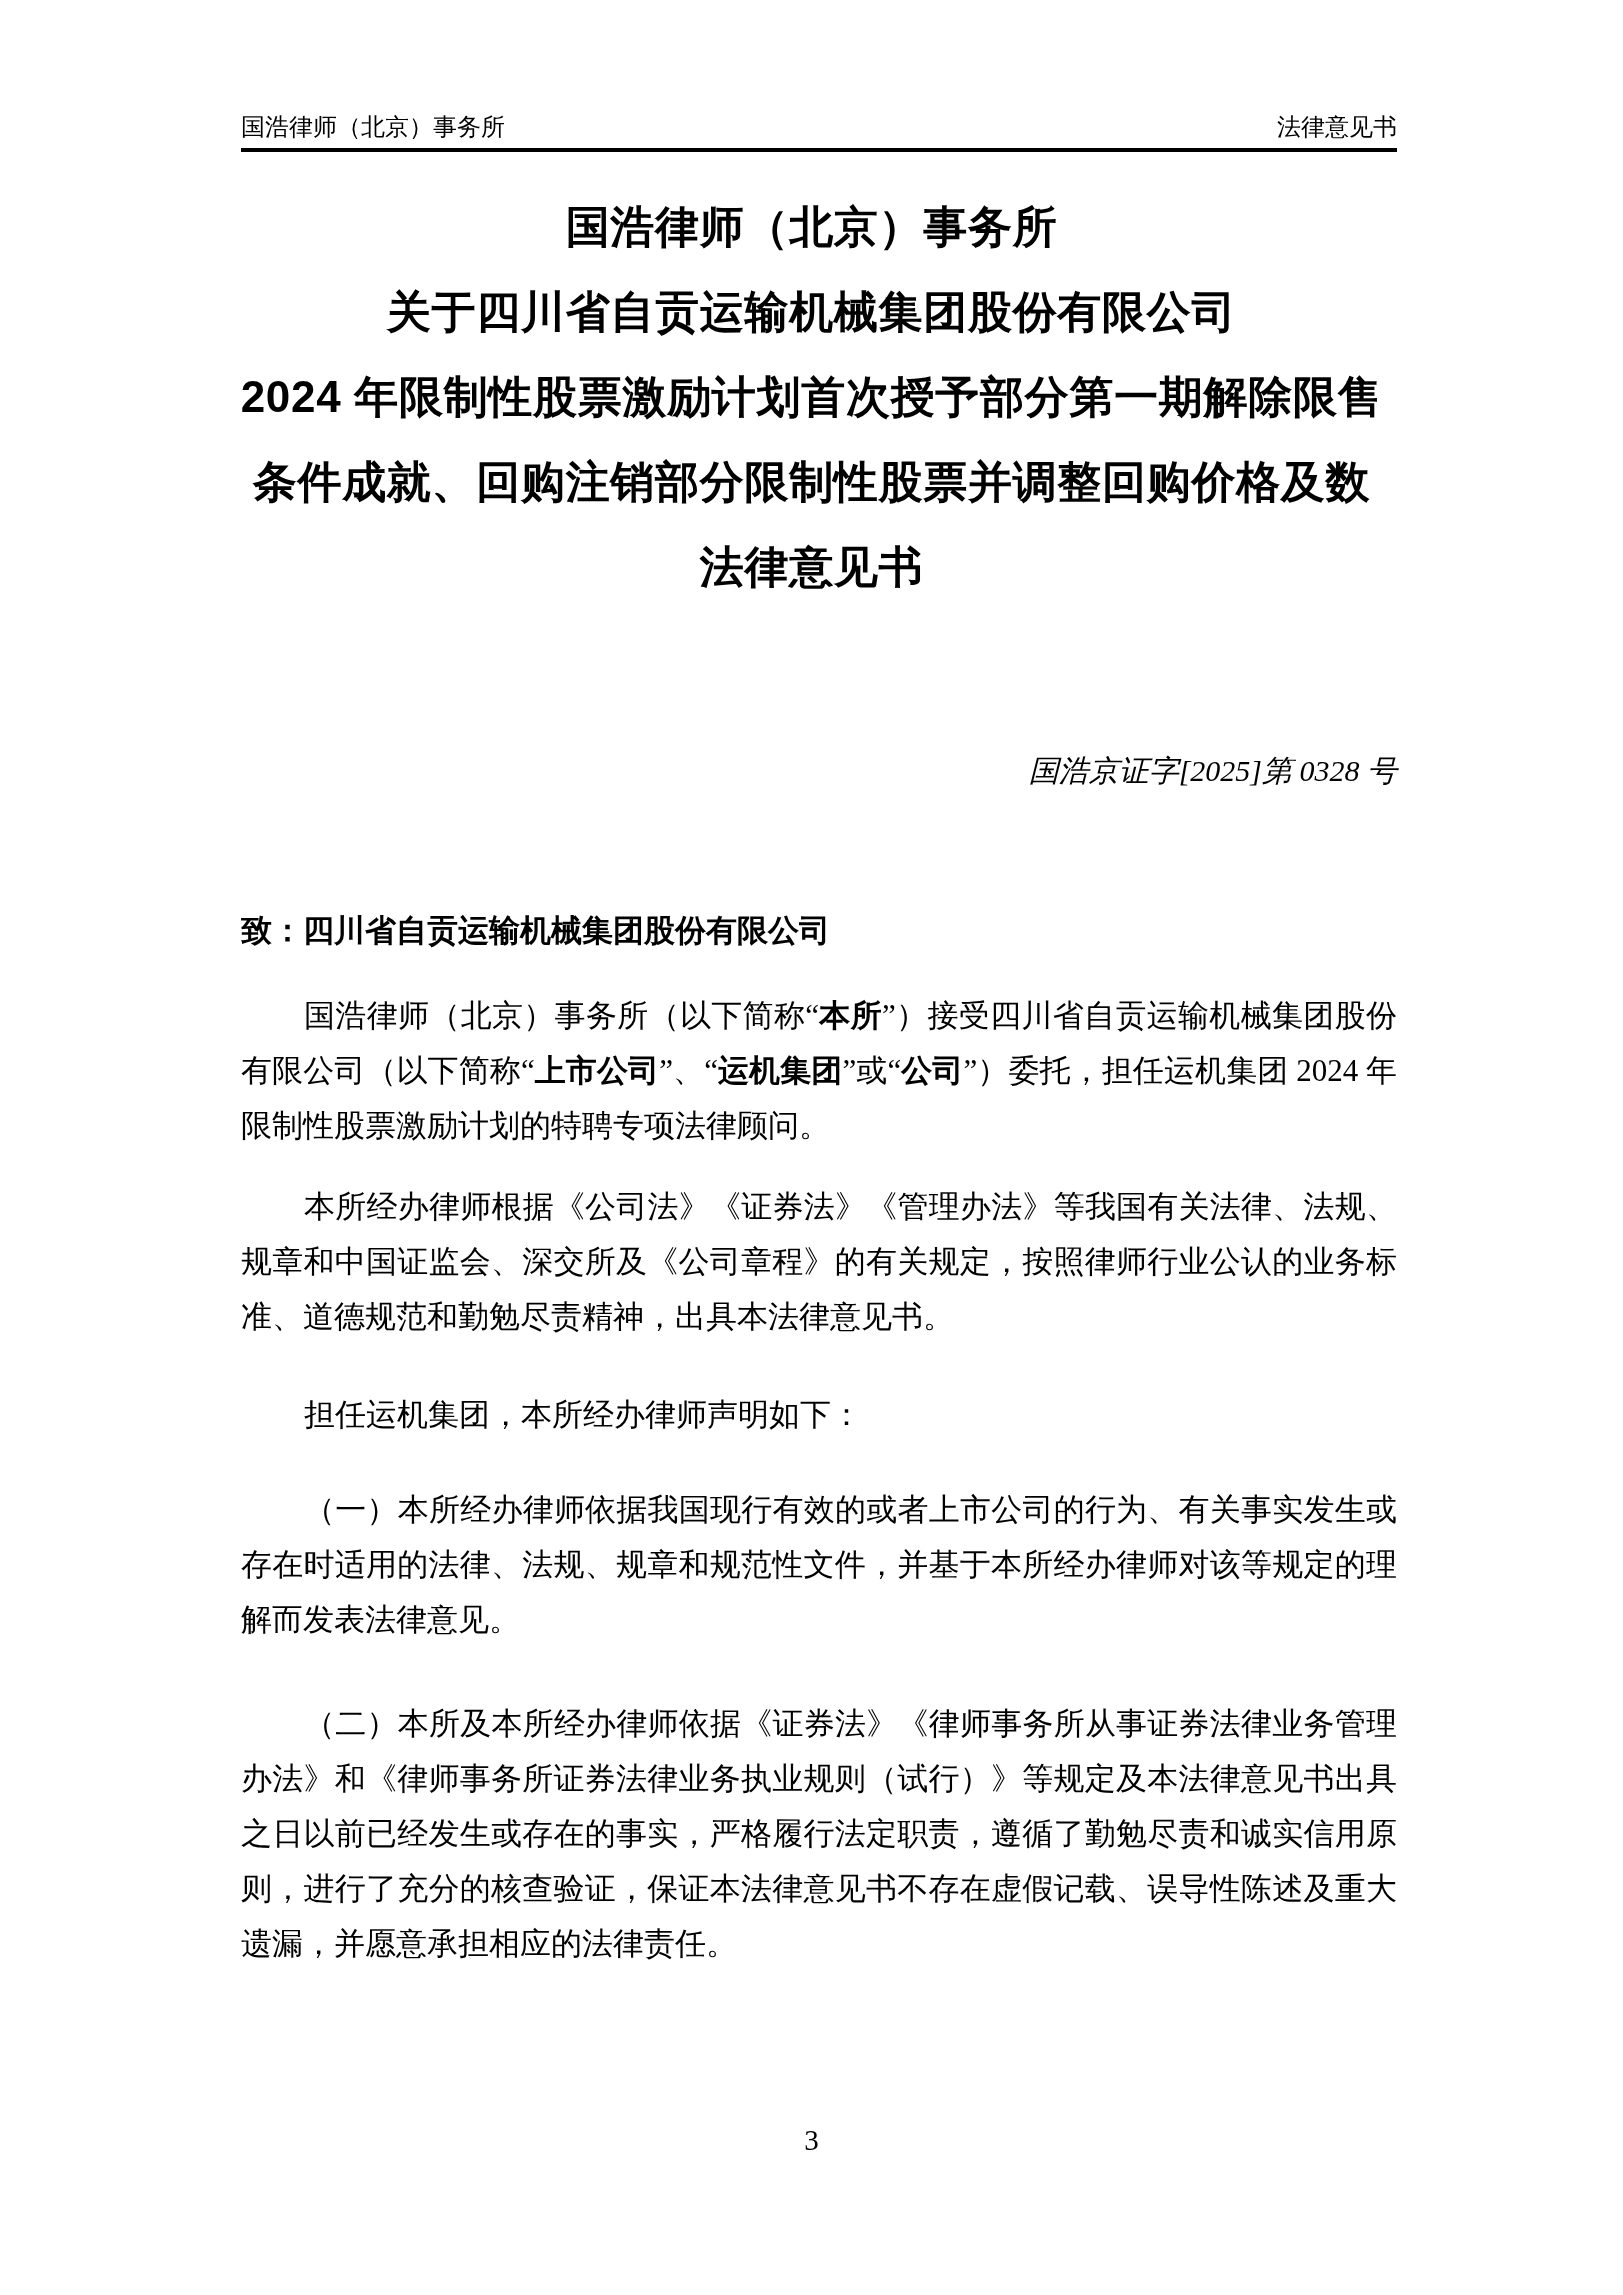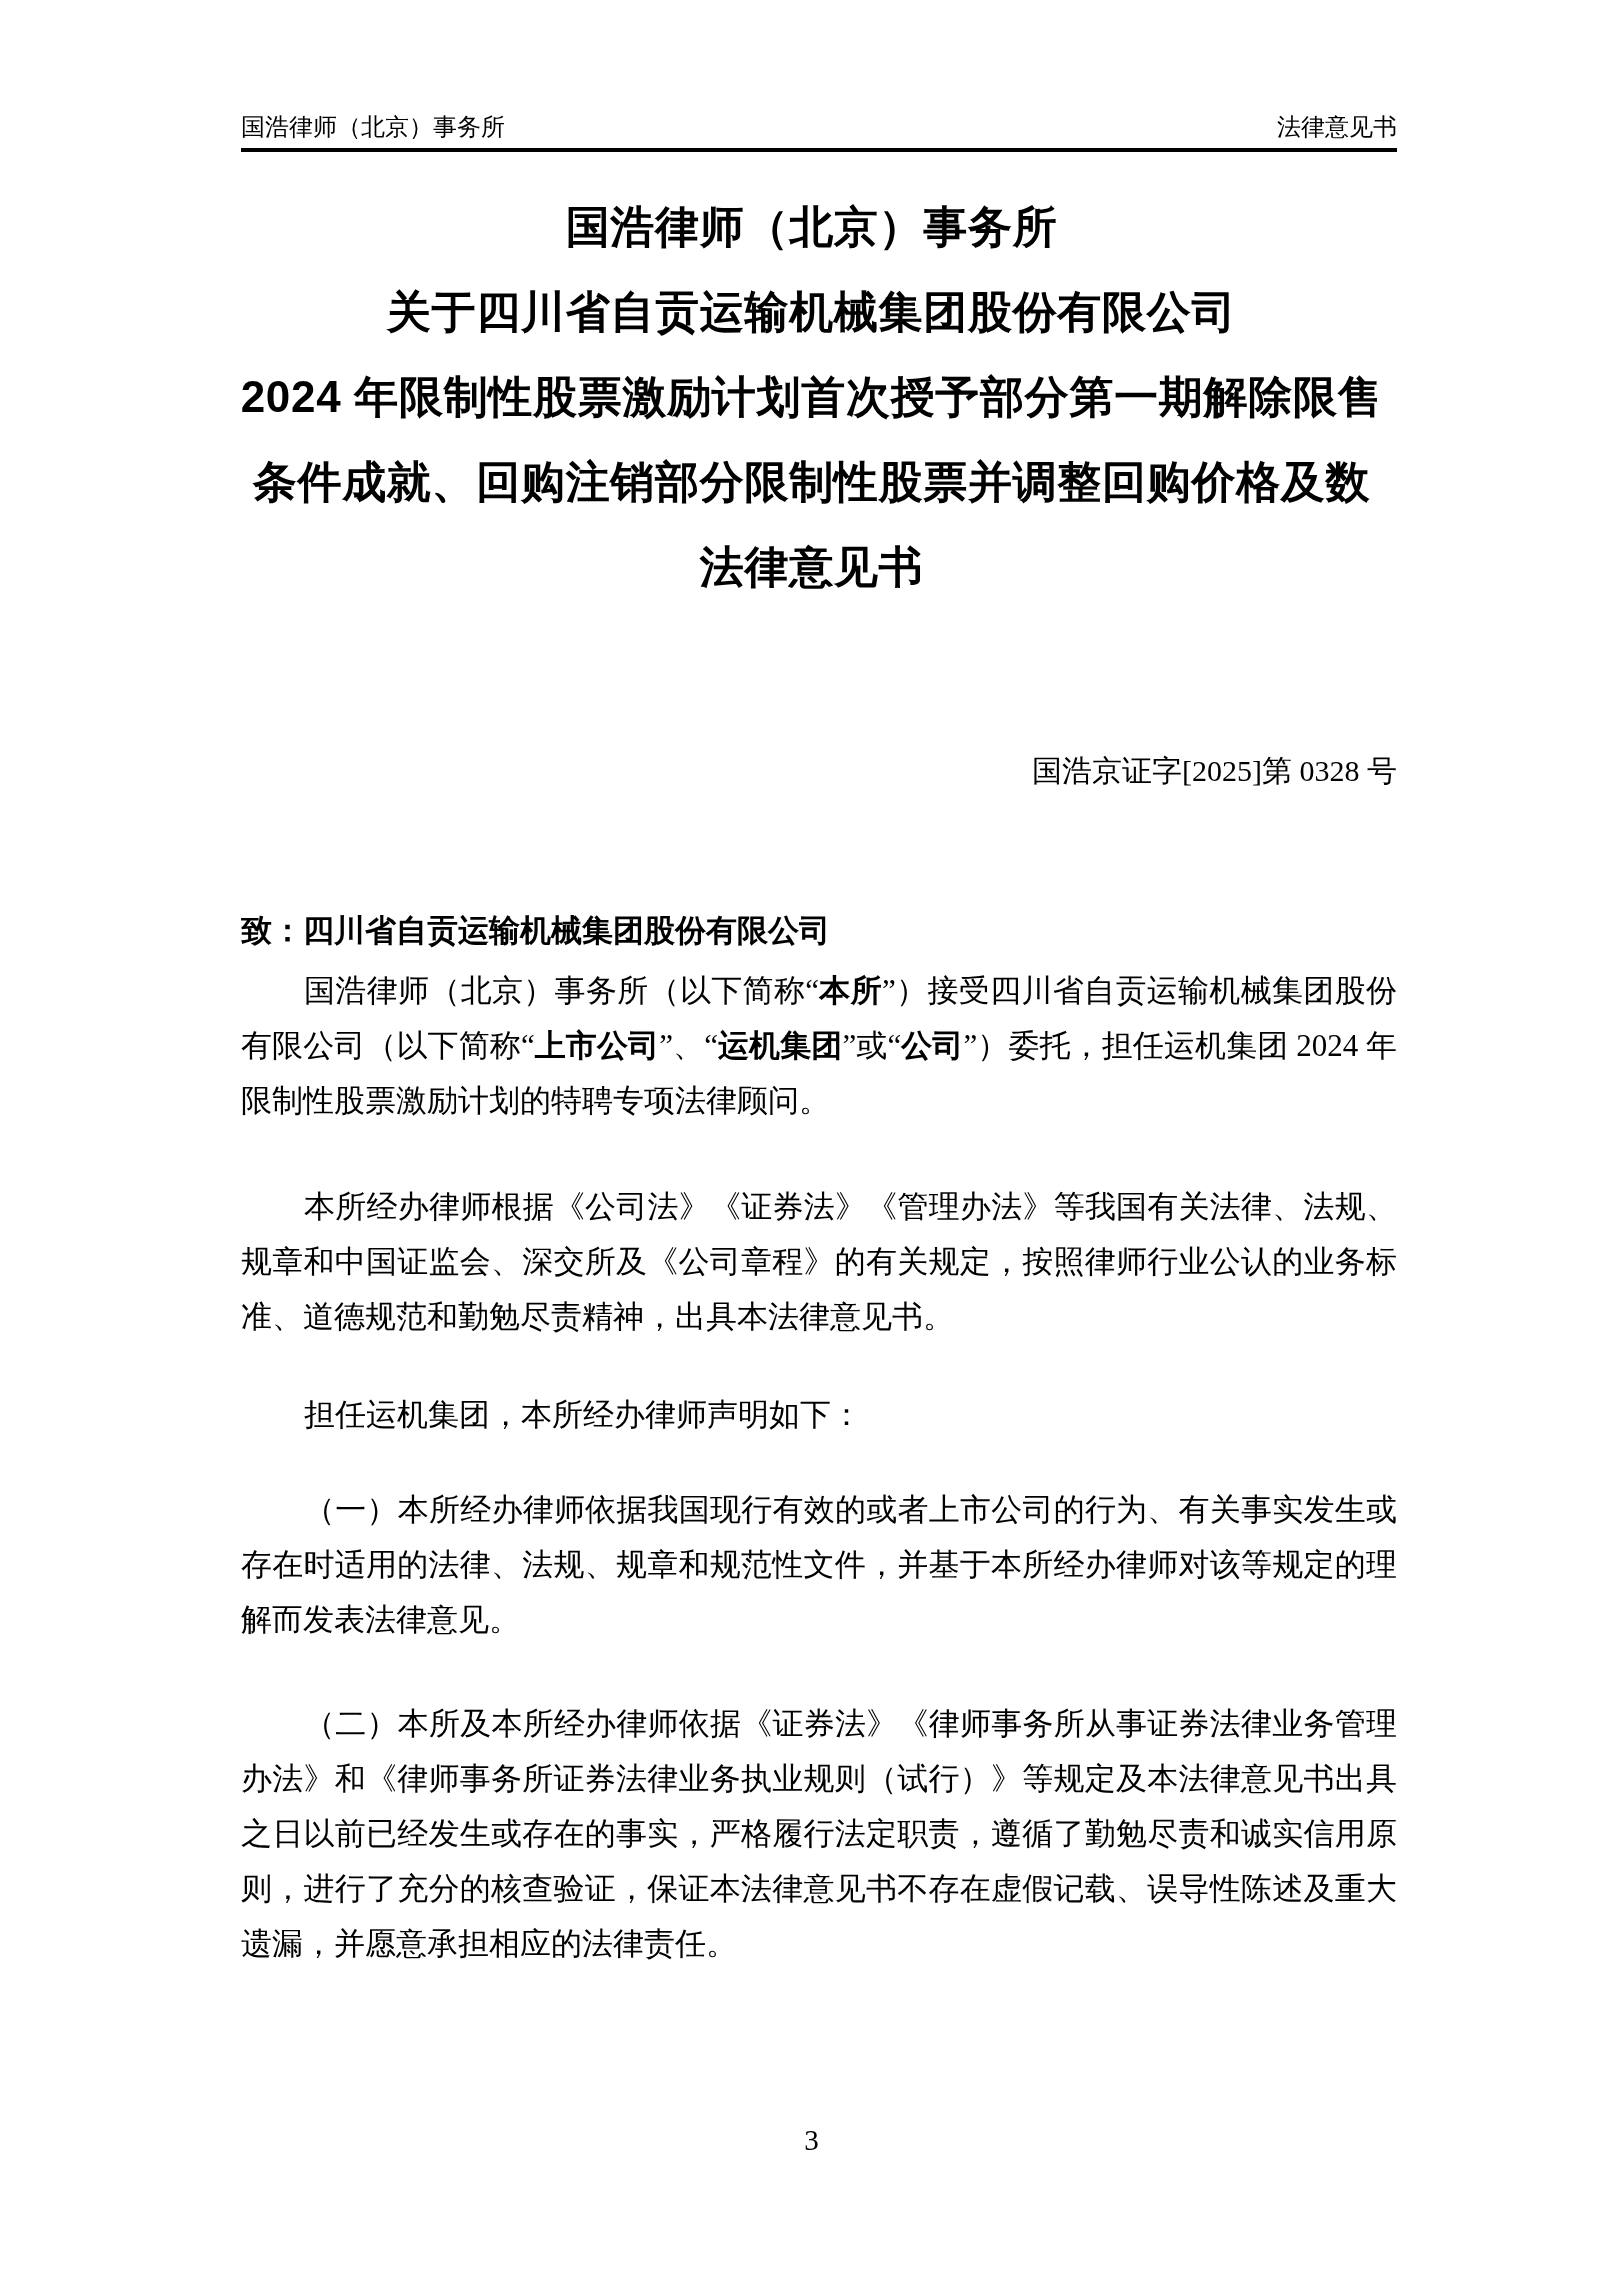--- a/index.html
+++ b/index.html
@@ -41,20 +41,21 @@
     letter-spacing:0.7px;
   }
   .doc-number {
     position:absolute;
     left:241px;
     top:753px;
     width:1156px;
     text-align:right;
     font-size:30px;
     line-height:1.2;
+    font-style:italic;
   }
   .recipient {
     position:absolute;
     left:241px;
     top:912px;
     width:1156px;
     font-size:31px;
     line-height:1.2;
     font-weight:700;
     font-family:"Liberation Sans","DejaVu Sans",sans-serif;
@@ -62,21 +63,21 @@
   .para {
     position:absolute;
     left:241px;
     width:1156px;
     font-size:31px;
     line-height:55px;
     text-align:justify;
     text-indent:63px;
     word-break:break-all;
   }
-  .para-1 { top:963px; }
+  .para-1 { top:988px; }
   .para-2 { top:1179px; }
   .para-3 { top:1387px; }
   .para-4 { top:1482px; }
   .para-5 { top:1696px; }
   .seg-bold {
     font-weight:700;
     font-family:"Liberation Sans","DejaVu Sans",sans-serif;
   }
   .page-number {
     position:absolute;

